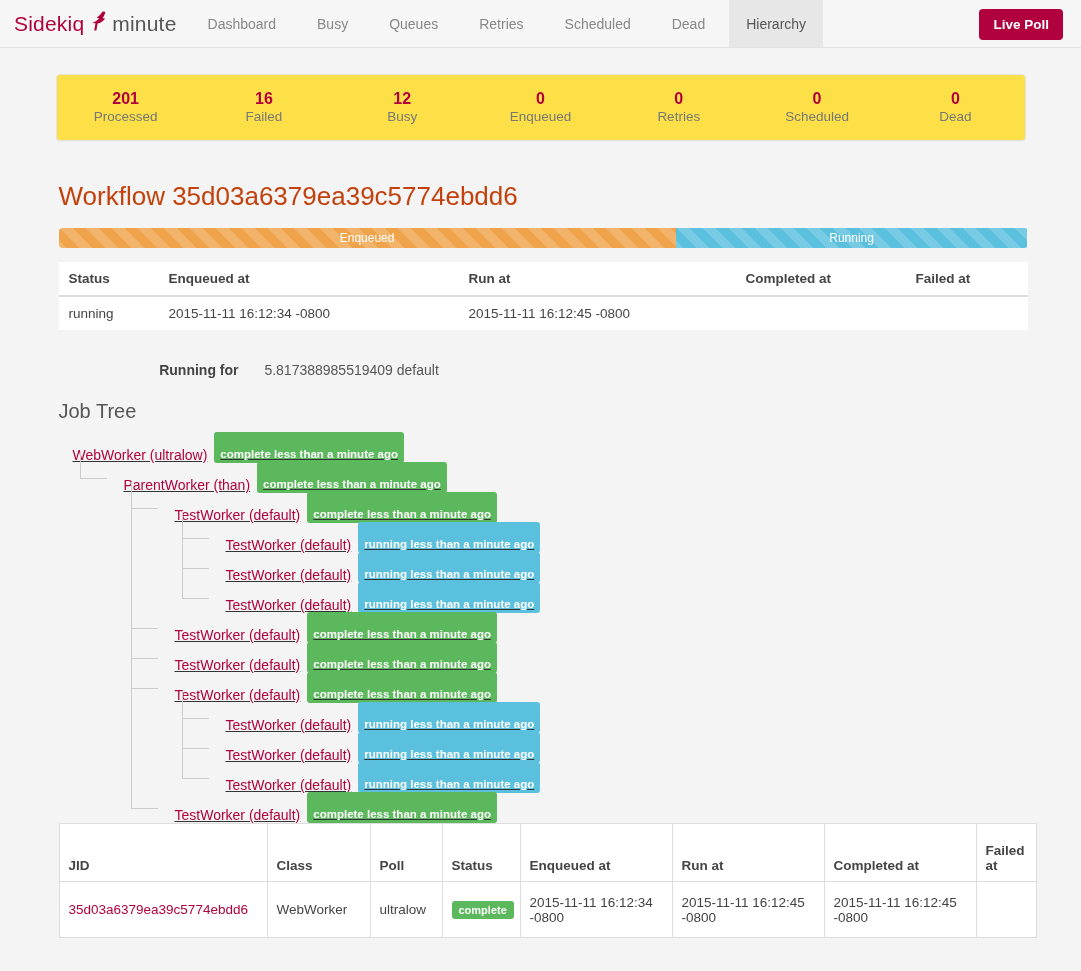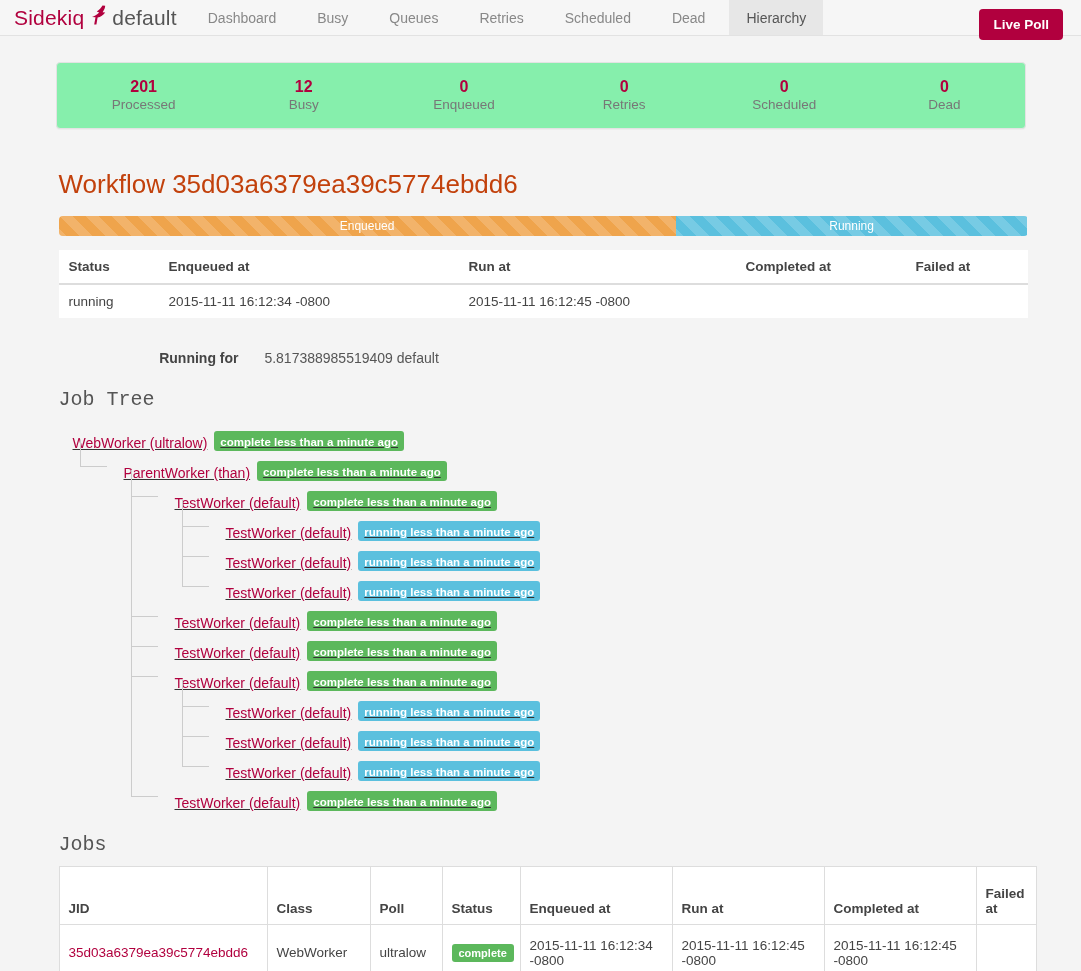--- a/index.html
+++ b/index.html
@@ -8,21 +8,21 @@
     width:1081px; height:971px;
     background:#f4f4f4;
     font-family:"Liberation Sans", sans-serif;
     font-size:14px;
     color:#333;
     overflow:hidden;
   }
 
   
   .navbar {
-    height:36px;
+    height:48px;
     background:#f6f6f6;
     border-bottom:1px solid #e2e2e2;
     display:flex;
     align-items:stretch;
     position:relative;
   }
   .brand {
     display:flex; align-items:center;
     padding:0 14px 0 14px;
     font-size:21px;
@@ -55,44 +55,43 @@
     padding:8px 14px;
     cursor:pointer;
   }
 
   
   .page { padding:0; }
   .container { width:970px; margin:0 auto; padding-top:26px; }
 
   
   .stats {
-    background:#86efac;
+    background:#fde047;
     border:1px solid #e3e3e3;
     border-radius:4px;
     display:flex;
-    padding:14px 0 16px 7px;
+    padding:14px 0 16px 0;
     box-shadow:0 1px 1px rgba(0,0,0,0.03);
   }
   .stat { flex:1; text-align:center; }
   .stat .num { color:#b1003e; font-weight:bold; font-size:16px; line-height:20px; }
   .stat .lbl { color:#777; font-size:13.5px; margin-top:0;text-align:center; }
 
   
   h1.wf-title {
     font-size:26px;
     font-weight:400;
     color:#c2410c;
     margin:40px 0 16px 3px;
   }
   h2.sec {
     font-size:20px;
     font-weight:400;
     color:#555;
     margin:22px 0 10px 3px;
-    font-family:Liberation Mono, monospace;
   }
 
   
   .progress {
     height:20px;
     border-radius:4px;
     overflow:hidden;
     display:flex;
     background:#f5f5f5;
     margin:0 0 0 3px;
@@ -156,21 +155,21 @@
   .tnode .label {
     color:#b1003e;
     font-size:14px;
     cursor:pointer;
     text-decoration:none;
     white-space:nowrap;
   }
   .badge {
     display:inline-block;
     margin-left:7px;
-    padding:5px 6px 3px 6px;
+    padding:16px 6px 3px 6px;
     border-radius:3px;
     color:#fff;
     font-size:11.5px;
     font-weight:bold;
     line-height:12px;
     white-space:nowrap;
   }
   .badge.green { background:#5cb85c; }
   .badge.blue  { background:#5bc0de; }
 
@@ -211,41 +210,45 @@
 <body>
 
 <div class="navbar">
   <div class="brand">
     <span class="sk">Sidekiq</span>
     <span class="bird">
       <svg width="20" height="22" viewBox="0 0 20 22">
         <path d="M14.5 1.5 C13 4 11 6 8.8 7.6 L11.2 8.4 C9 10.5 6.5 12 4 13 L7.5 13.2 L6.2 20.5 L8.4 20.5 L9.6 13.6 C12.5 13 15.5 11 17.2 8.4 L14.6 8.2 C16.2 6.2 17 4 17.2 1.8 Z" fill="#b1003e"></path>
       </svg>
     </span>
-    <span class="act">default</span>
+    <span class="act">minute</span>
   </div>
   <div class="nav-items">
     <a class="nav-item">Dashboard</a>
     <a class="nav-item">Busy</a>
     <a class="nav-item">Queues</a>
     <a class="nav-item">Retries</a>
     <a class="nav-item">Scheduled</a>
     <a class="nav-item">Dead</a>
     <a class="nav-item active">Hierarchy</a>
   </div>
   <button class="live-poll">Live Poll</button>
 </div>
 
 <div class="page">
   <div class="container">
 
     <div class="stats">
       <div class="stat">
         <div class="num">201</div>
         <div class="lbl">Processed</div>
+      </div>
+      <div class="stat">
+        <div class="num">16</div>
+        <div class="lbl">Failed</div>
       </div>
       <div class="stat">
         <div class="num">12</div>
         <div class="lbl">Busy</div>
       </div>
       <div class="stat">
         <div class="num">0</div>
         <div class="lbl">Enqueued</div>
       </div>
       <div class="stat">
@@ -368,21 +371,20 @@
         <div class="conn v" style="left: 123px; top: 259px; height: 26px;"></div>
         <div class="conn h" style="left: 123px; top: 285px; width: 27px;"></div>
         <div class="conn v" style="left: 123px; top: 259px; height: 56px;"></div>
         <div class="conn h" style="left: 123px; top: 315px; width: 27px;"></div>
         <div class="conn v" style="left: 123px; top: 259px; height: 86px;"></div>
         <div class="conn h" style="left: 123px; top: 345px; width: 27px;"></div>
         <div class="conn v" style="left: 72px; top: 49px; height: 326px;"></div>
         <div class="conn h" style="left: 72px; top: 375px; width: 27px;"></div>
       </div>
 
-    <h2 class="sec">Jobs</h2>
     <table class="jobs">
       <thead>
         <tr>
           <th class="col-jid">JID</th>
           <th class="col-class">Class</th>
           <th class="col-queue">Poll</th>
           <th class="col-status">Status</th>
           <th class="col-enq">Enqueued at</th>
           <th class="col-run">Run at</th>
           <th class="col-comp">Completed at</th>

